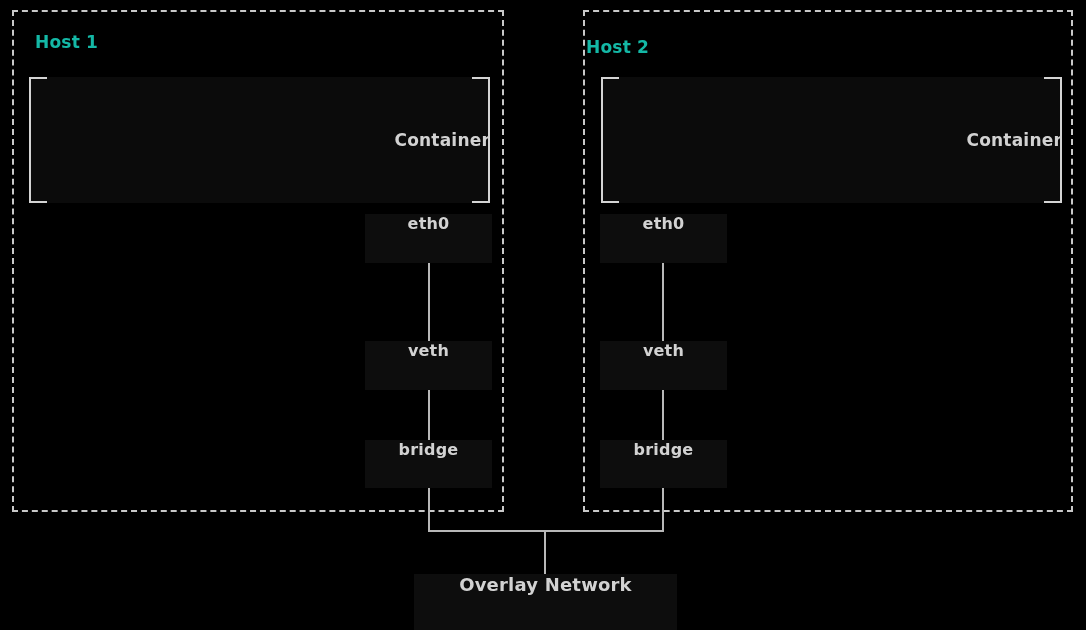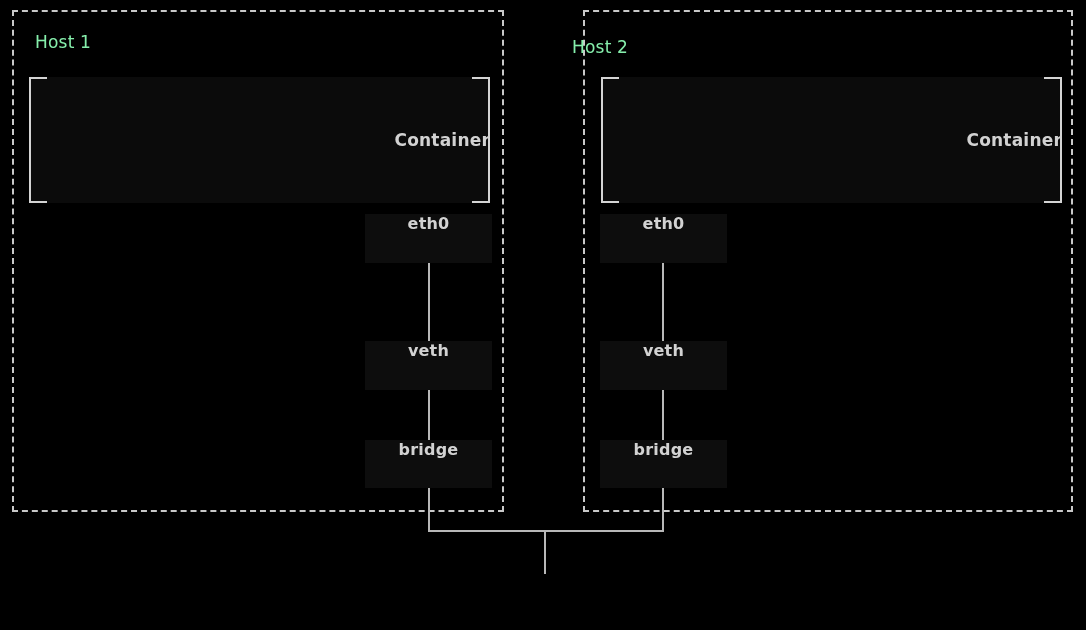--- a/index.html
+++ b/index.html
@@ -18,23 +18,23 @@
 
   
   .host-box {
     position: absolute;
     border: 2px dashed #c9c9c9;
     background: transparent;
     box-sizing: border-box;
   }
   .host-label {
     position: absolute;
-    color: #86efac;
+    color: #14b8a6;
     font-size: 17px;
-    font-weight: normal;
+    font-weight: bold;
     letter-spacing: 0.2px;
     white-space: nowrap;
   }
 
   
   .bracket-box {
     position: absolute;
     background: #0b0b0b;
     box-sizing: border-box;
   }
@@ -119,21 +119,21 @@
   </div>
 
   <div class="conn-v" style="left:428px; top:390px; height:50px;"></div>
 
   <div class="node-box" style="left:365px; top:440px; width:127px; height:48px;">
     <span class="node-label">bridge</span>
   </div>
 
   <div class="host-box" style="left:583px; top:10px; width:490px; height:502px;"></div>
 
-  <div class="host-label" style="left:572px; top:37px;">Host 2</div>
+  <div class="host-label" style="left:586px; top:37px;">Host 2</div>
 
   <div class="bracket-box" style="left:601px; top:77px; width:461px; height:126px;">
     <span class="edge edge-left"></span>
     <span class="edge edge-right"></span>
     <span class="edge edge-tl"></span>
     <span class="edge edge-tr"></span>
     <span class="edge edge-bl"></span>
     <span class="edge edge-br"></span>
     <span class="bracket-label">Container</span>
   </div>
@@ -152,14 +152,17 @@
 
   <div class="node-box" style="left:600px; top:440px; width:127px; height:48px;">
     <span class="node-label">bridge</span>
   </div>
 
   <div class="conn-v" style="left:428px; top:488px; height:44px;"></div>
   <div class="conn-v" style="left:662px; top:488px; height:44px;"></div>
   <div class="conn-h" style="left:428px; top:530px; width:236px;"></div>
   <div class="conn-v" style="left:544px; top:530px; height:44px;"></div>
 
+  <div class="node-box large" style="left:414px; top:574px; width:263px; height:56px;">
+    <span class="node-label">Overlay Network</span>
+  </div>
 
 </div>
 
 </body></html>

